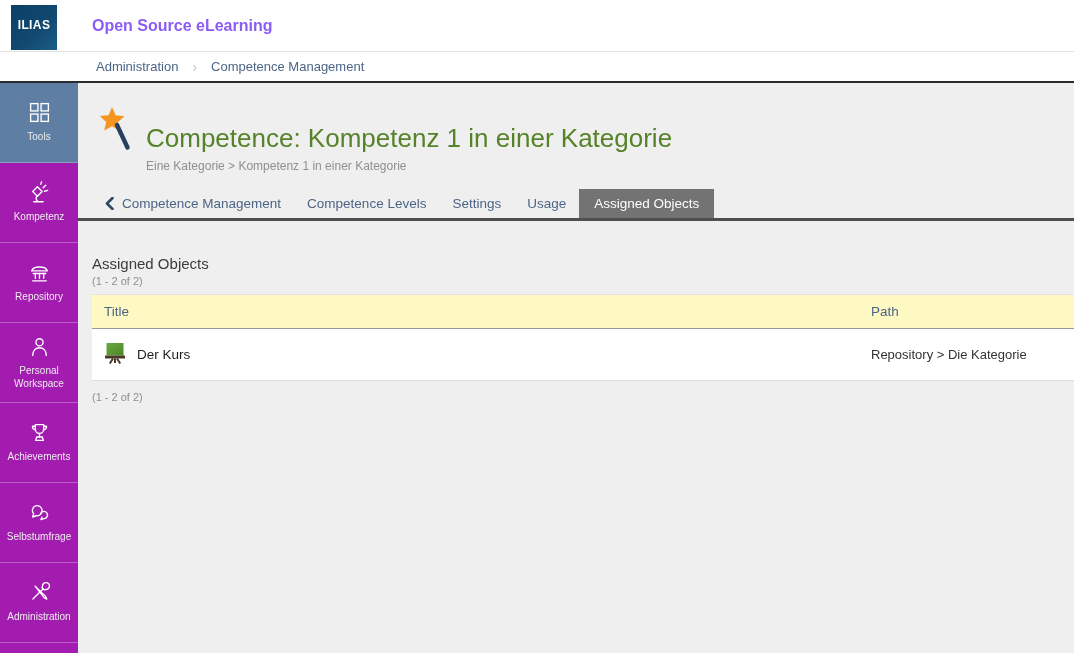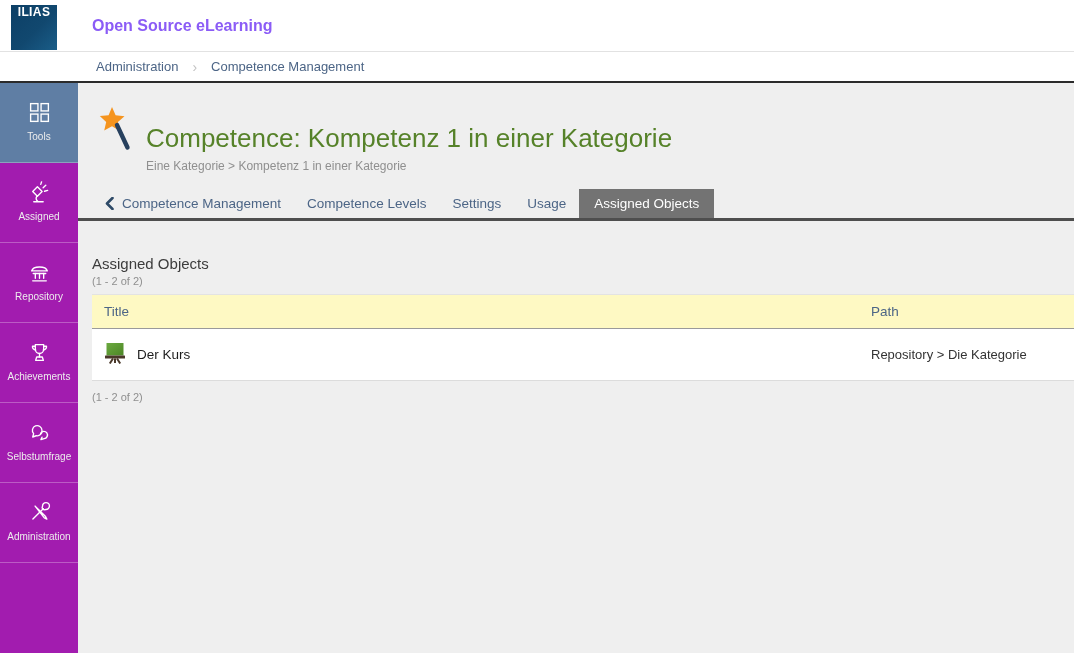--- a/index.html
+++ b/index.html
@@ -3,21 +3,21 @@
 <meta charset="utf-8">
 <style>
   * { margin:0; padding:0; box-sizing:border-box; }
   html,body { background:#ffffff; }
   body { font-family:"Liberation Sans", sans-serif; }
   .app { width:1074px; height:655px; background:#fff; overflow:hidden; position:relative; }
 
   
   .topbar { height:52px; background:#fff; border-bottom:1px solid #e2e2e2; display:flex; align-items:center; }
   .logo { width:46px; height:45px; margin:3px 0 0 11px; background:linear-gradient(135deg,#0c3f66 0%,#11486f 55%,#1a5d88 100%);
-          color:#fff; display:flex; align-items:flex-start; justify-content:center; font-size:12px; font-weight:bold;
+          color:#fff; display:flex; align-items:center; justify-content:center; font-size:12px; font-weight:bold;
           letter-spacing:.4px; padding-bottom:5px; }
   .app-title { margin-left:35px; font-size:16px; font-weight:700; color:#8b5cf6; }
 
   
   .breadcrumbbar { height:31px; background:#fff; border-bottom:2px solid #2b2b2b; display:flex; align-items:center; padding-left:96px; font-size:13px; }
   .crumb { color:#4c6586; cursor:pointer; }
   .crumb-sep { color:#c3c3c3; margin:0 14px; font-size:14px; }
 
   
   .bodyrow { display:flex; height:570px; }
@@ -97,35 +97,44 @@
 
       <div class="side-item">
         <span class="side-icon">
           <svg width="23" height="23" viewBox="0 0 22 22" fill="none" stroke="#fff" stroke-width="1.3" stroke-linecap="round" stroke-linejoin="round">
             <path d="M4.5 10 L9 5.5 l4.5 4.5 -4.5 4.5 z"></path>
             <path d="M14.5 6.5 l2.5 -2.5 M15.8 9.8 l3 -0.8 M12.2 3.2 l0.8 -2.4"></path>
             <path d="M8.5 14.5 q-1.8 2.8 0.8 5"></path>
             <path d="M5.5 19.8 h9"></path>
           </svg>
         </span>
-        <span class="side-label">Assigned</span>
+        <span class="side-label">Kompetenz</span>
       </div>
 
       <div class="side-item">
         <span class="side-icon">
           <svg width="23" height="23" viewBox="0 0 22 22" fill="none" stroke="#fff" stroke-width="1.3" stroke-linecap="round" stroke-linejoin="round">
             <path d="M3.5 9.5 C5 4.5 17 4.5 18.5 9.5 Z"></path>
             <path d="M5 12 h12"></path>
             <path d="M7 12 v4.5 M11 12 v4.5 M15 12 v4.5"></path>
             <path d="M4.5 19 h13"></path>
           </svg>
         </span>
         <span class="side-label">Repository</span>
       </div>
 
+      <div class="side-item">
+        <span class="side-icon">
+          <svg width="23" height="23" viewBox="0 0 22 22" fill="none" stroke="#fff" stroke-width="1.3" stroke-linecap="round">
+            <circle cx="11" cy="7" r="3.4"></circle>
+            <path d="M4.5 19.5 c0 -5 3 -7.3 6.5 -7.3 s6.5 2.3 6.5 7.3"></path>
+          </svg>
+        </span>
+        <span class="side-label">Personal Workspace</span>
+      </div>
 
       <div class="side-item">
         <span class="side-icon">
           <svg width="23" height="23" viewBox="0 0 22 22" fill="none" stroke="#fff" stroke-width="1.3" stroke-linecap="round" stroke-linejoin="round">
             <path d="M7 3.5 h8 v4.5 a4 4 0 0 1 -8 0 z"></path>
             <path d="M7 5 H4.3 a3.2 3.2 0 0 0 3 3.6"></path>
             <path d="M15 5 h2.7 a3.2 3.2 0 0 1 -3 3.6"></path>
             <path d="M11 12 v3.3"></path>
             <path d="M8.3 15.3 h5.4 l1 3.2 h-7.4 z"></path>
           </svg>

